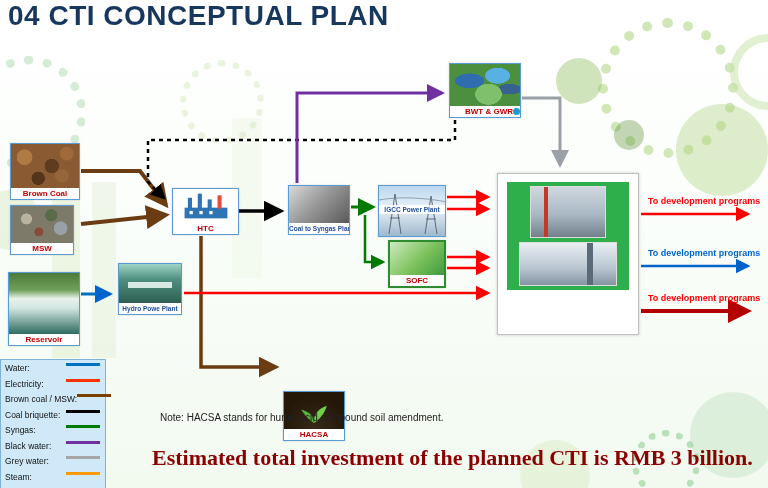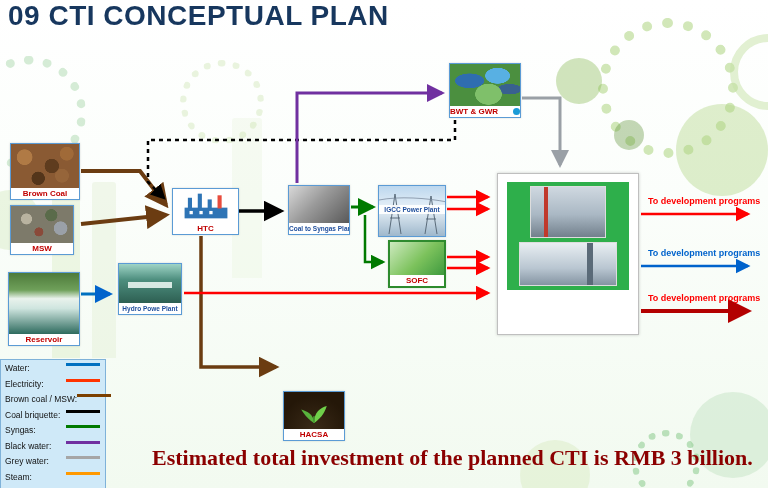--- a/index.html
+++ b/index.html
@@ -150,21 +150,21 @@
 
     <path d="M81,294 L110,294" stroke="#0070c0" stroke-width="3" fill="none" marker-end="url(#mk-blue)"></path>
 
     <path d="M184,293 L488,293" stroke="#ff0000" stroke-width="2.5" fill="none" marker-end="url(#mk-red)"></path>
 
     <path d="M641,214 L748,214" stroke="#ff0000" stroke-width="2.5" fill="none" marker-end="url(#mk-red)"></path>
     <path d="M641,266 L748,266" stroke="#0063cc" stroke-width="2.5" fill="none" marker-end="url(#mk-blue)"></path>
     <path d="M641,311 L748,311" stroke="#b30000" stroke-width="4" fill="none" marker-end="url(#mk-dred)"></path>
   </svg>
 
-  <h1 id="title" style="color: rgb(23, 55, 94);">09 CTI CONCEPTUAL PLAN</h1>
+  <h1 id="title" style="color: rgb(23, 55, 94);">04 CTI CONCEPTUAL PLAN</h1>
 
   <div class="node" style="left:10px;top:143px;width:70px;height:57px;">
     <div class="nimg img-browncoal"></div>
     <div class="nlabel red">Brown Coal</div>
   </div>
 
   <div class="node" style="left:10px;top:205px;width:64px;height:50px;">
     <div class="nimg img-msw"></div>
     <div class="nlabel red">MSW</div>
   </div>
@@ -201,21 +201,21 @@
         <path d="M10,48 L16,8 L22,48 M12,20 H20 M11,32 H21" stroke="#5a6b7a" stroke-width="1" fill="none"></path>
         <path d="M46,48 L52,10 L58,48 M48,22 H56 M47,33 H57" stroke="#5a6b7a" stroke-width="1" fill="none"></path>
         <path d="M0,14 C20,10 48,12 68,16" stroke="#7d8da0" stroke-width=".8" fill="none"></path>
       </svg>
       <div class="igcc-band">IGCC Power Plant</div>
     </div>
   </div>
 
   <div class="node" style="left:449px;top:63px;width:72px;height:55px;">
     <div class="nimg img-bwt"></div>
-    <div class="nlabel red" style="display:flex;align-items:center;justify-content:space-between;gap:6px;">
+    <div class="nlabel red" style="display:flex;align-items:center;justify-content:flex-end;gap:0;">
       <span>BWT &amp; GWR</span>
       <span style="width:7px;height:7px;border-radius:50%;background:#1a9bd7;display:inline-block;"></span>
     </div>
   </div>
 
   <div class="node" style="left:388px;top:240px;width:58px;height:48px;border:2px solid #2e8b2e;">
     <div class="nimg img-sofc"></div>
     <div class="nlabel red">SOFC</div>
   </div>
 
@@ -276,15 +276,16 @@
     <div class="lg-row">
       <span class="lg-label">Grey water:</span>
       <span class="lg-line" style="background: rgb(166, 166, 166);"></span>
     </div>
     <div class="lg-row">
       <span class="lg-label">Steam:</span>
       <span class="lg-line" style="background: rgb(255, 153, 0);"></span>
     </div>
   </div>
 
+  <div id="note">Note: HACSA stands for humic acid compound soil amendment.</div>
   <div id="footer" style="color: rgb(139, 0, 0);">Estimated total investment of the planned CTI is RMB 3 billion.</div>
 
 </div>
 
 </body></html>

